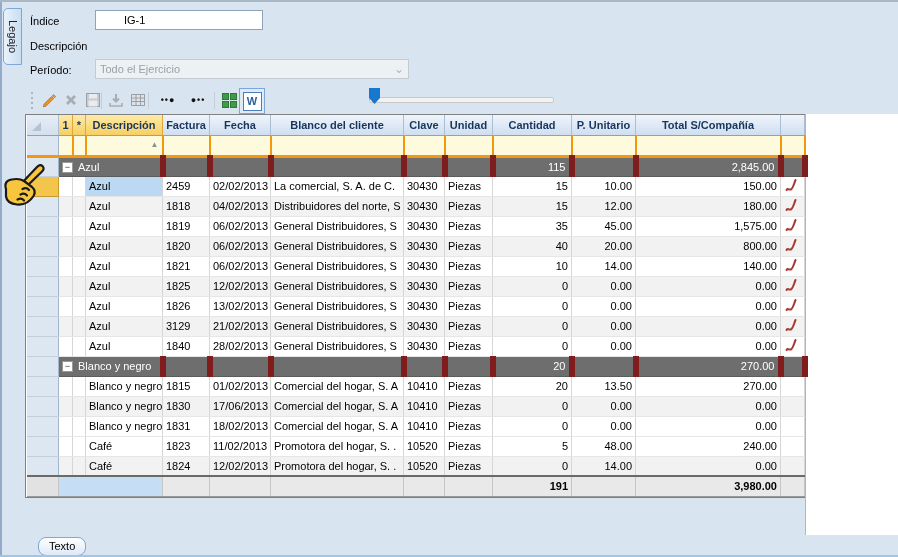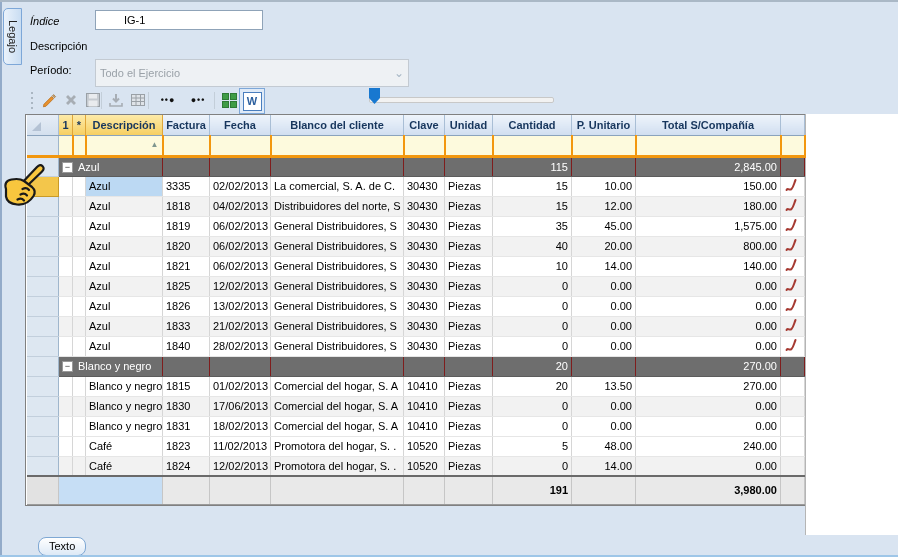--- a/index.html
+++ b/index.html
@@ -39,58 +39,58 @@
   table{border-collapse:collapse;table-layout:fixed;width:778px;font-size:11px;}
   td,th{overflow:hidden;white-space:nowrap;padding:0 3px;height:20px;box-sizing:border-box;}
   th{background:linear-gradient(#eef4fb,#d0def0);color:#17365d;font-weight:bold;text-align:center;
      border-right:1px solid #a9bed5;border-bottom:1px solid #8aa3bd;font-size:11px;}
   th.gold{background:linear-gradient(#fdeaa8,#f6cf62);border-right-color:#dfa63a;}
   th.hsel{position:relative;background:linear-gradient(#e6edf6,#d4e0ee);}
   th.hsel b{position:absolute;left:5px;bottom:4px;width:0;height:0;border-left:9px solid transparent;border-bottom:9px solid #b4c2d4;}
   .frow td{background:#fdfadd;border-right:2px solid #f2970f;border-bottom:3px solid #f2970f;height:21px;}
   .frow td.fsel{background:#dde7f1;border-right:1px solid #9fb6cc;border-bottom:3px solid #f2970f;}
   .frow .sorticon{float:right;font-size:8px;color:#7f968f;line-height:18px;}
-  .grow td{background:#6e6e6e;color:#fff;border-right:1px solid #7f1d1d;border-bottom:1px solid #5c5c5c;}
+  .grow td{background:#6e6e6e;color:#fff;border-right:6px solid #7f1d1d;border-bottom:1px solid #5c5c5c;}
   .grow td.sel{background:#dde7f1;border-right:1px solid #9fb6cc;border-bottom:1px solid #c2cfdc;}
   .minus{display:inline-block;width:9px;height:9px;line-height:8px;font-size:9px;background:#fff;color:#333;border:1px solid #999;
     text-align:center;margin-right:5px;vertical-align:middle;}
   .glabel{vertical-align:middle;}
   .drow td{border-right:1px solid #d6d6d6;border-bottom:1px solid #e6e6e6;background:#fff;color:#000;}
   .drow.alt td{background:#f2f2f2;}
   .drow td.sel, .srow td.sel{background:#dde7f1;border-right:1px solid #9fb6cc;border-bottom:1px solid #c2cfdc;}
   .drow td.sel.cur{background:#f3c64b;border:1px solid #c89a28;}
   .drow td.selcell{background:#bcd9f3;}
   .tree{background-image:repeating-linear-gradient(#8fa0b4 0 1px,transparent 1px 3px),repeating-linear-gradient(90deg,#8fa0b4 0 1px,transparent 1px 3px);
     background-size:1px 100%,6px 1px;background-position:6px 0,7px 50%;background-repeat:no-repeat,no-repeat;}
   .num{text-align:right;}
   .tickc{text-align:center;padding:0 2px;}
-  .srow td{background:#e9e9e9;border-right:1px solid #c6c6c6;border-top:2px solid #6a6a6a;border-bottom:1px solid #9a9a9a;height:28px;}
+  .srow td{background:#e9e9e9;border-right:1px solid #c6c6c6;border-top:2px solid #6a6a6a;border-bottom:1px solid #9a9a9a;height:20px;}
   .srow td.sblue{background:#c6def5;}
   .srow td.ssel{background:#e2e2e2;}
   .sbold{font-weight:bold;color:#000;}
 
   .hand{position:absolute;left:0px;top:156px;z-index:6;}
 
   .texto-tab{position:absolute;left:38px;top:535px;padding:2px 10px 3px 10px;border:1px solid #7fa8d4;border-radius:8px;
     background:linear-gradient(#ffffff,#dde9f6);font-size:11px;color:#000;}
 </style>
 </head>
 <body>
 
 <div class="win">
 
   <div class="legajo-tab">
     <span>Legajo</span>
   </div>
 
-  <span class="flabel" style="left:30px;top:13px;font-style:italic;">Índice</span>
+  <span class="flabel" style="left:30px;top:13px;">Índice</span>
   <input class="tbox" style="left: 95px; top: 8px; width: 168px; height: 20px; padding-left: 28px;" value="IG-1">
   <span class="flabel" style="left:30px;top:38px;">Descripción</span>
   <span class="flabel" style="left:30px;top:62px;">Período:</span>
-  <div class="combo" style="left:95px;top:57px;width:314px;height:28px;">
+  <div class="combo" style="left:95px;top:57px;width:314px;height:20px;">
     <span>Todo el Ejercicio</span>
     <span class="chev">⌄</span>
   </div>
 
   <div class="grip"></div>
   <div class="tbi" style="left:39px;">
     <svg width="17" height="17" viewBox="0 0 17 17">
         <path d="M3 12.2 L10.6 4.6 L12.6 6.6 L5 14.2 L2.4 14.8 Z" fill="#e8912d" stroke="#b96f1c" stroke-width="0.8"></path>
         <path d="M11.4 3.8 l1.2-1.2 2 2 -1.2 1.2 z" fill="#caa26e" stroke="#9a7a4e" stroke-width="0.8"></path>
       </svg>
@@ -208,21 +208,21 @@
             <td class="num">115</td>
             <td></td>
             <td class="num">2,845.00</td>
             <td></td>
           </tr>
           <tr class="drow">
             <td class="sel cur"></td>
             <td class="tree"></td>
             <td></td>
             <td class="selcell">Azul</td>
-            <td>3335</td>
+            <td>2459</td>
             <td>02/02/2013</td>
             <td>La comercial, S. A. de C.</td>
             <td>30430</td>
             <td>Piezas</td>
             <td class="num">15</td>
             <td class="num">10.00</td>
             <td class="num">150.00</td>
             <td class="tickc"><svg width="15" height="15" viewBox="0 0 15 15">
                 <path d="M1.5 12 C3 9.5 4.5 13 6.5 11 C8.5 9 9 5.5 10.5 2" fill="none" stroke="#a63a32" stroke-width="2" stroke-linecap="round"></path>
               </svg></td>
@@ -327,21 +327,21 @@
             <td class="num">0.00</td>
             <td class="tickc"><svg width="15" height="15" viewBox="0 0 15 15">
                 <path d="M1.5 12 C3 9.5 4.5 13 6.5 11 C8.5 9 9 5.5 10.5 2" fill="none" stroke="#a63a32" stroke-width="2" stroke-linecap="round"></path>
               </svg></td>
           </tr>
           <tr class="drow alt">
             <td class="sel"></td>
             <td class="tree"></td>
             <td></td>
             <td>Azul</td>
-            <td>1833</td>
+            <td>3129</td>
             <td>21/02/2013</td>
             <td>General Distribuidores, S</td>
             <td>30430</td>
             <td>Piezas</td>
             <td class="num">0</td>
             <td class="num">0.00</td>
             <td class="num">0.00</td>
             <td class="tickc"><svg width="15" height="15" viewBox="0 0 15 15">
                 <path d="M1.5 12 C3 9.5 4.5 13 6.5 11 C8.5 9 9 5.5 10.5 2" fill="none" stroke="#a63a32" stroke-width="2" stroke-linecap="round"></path>
               </svg></td>

